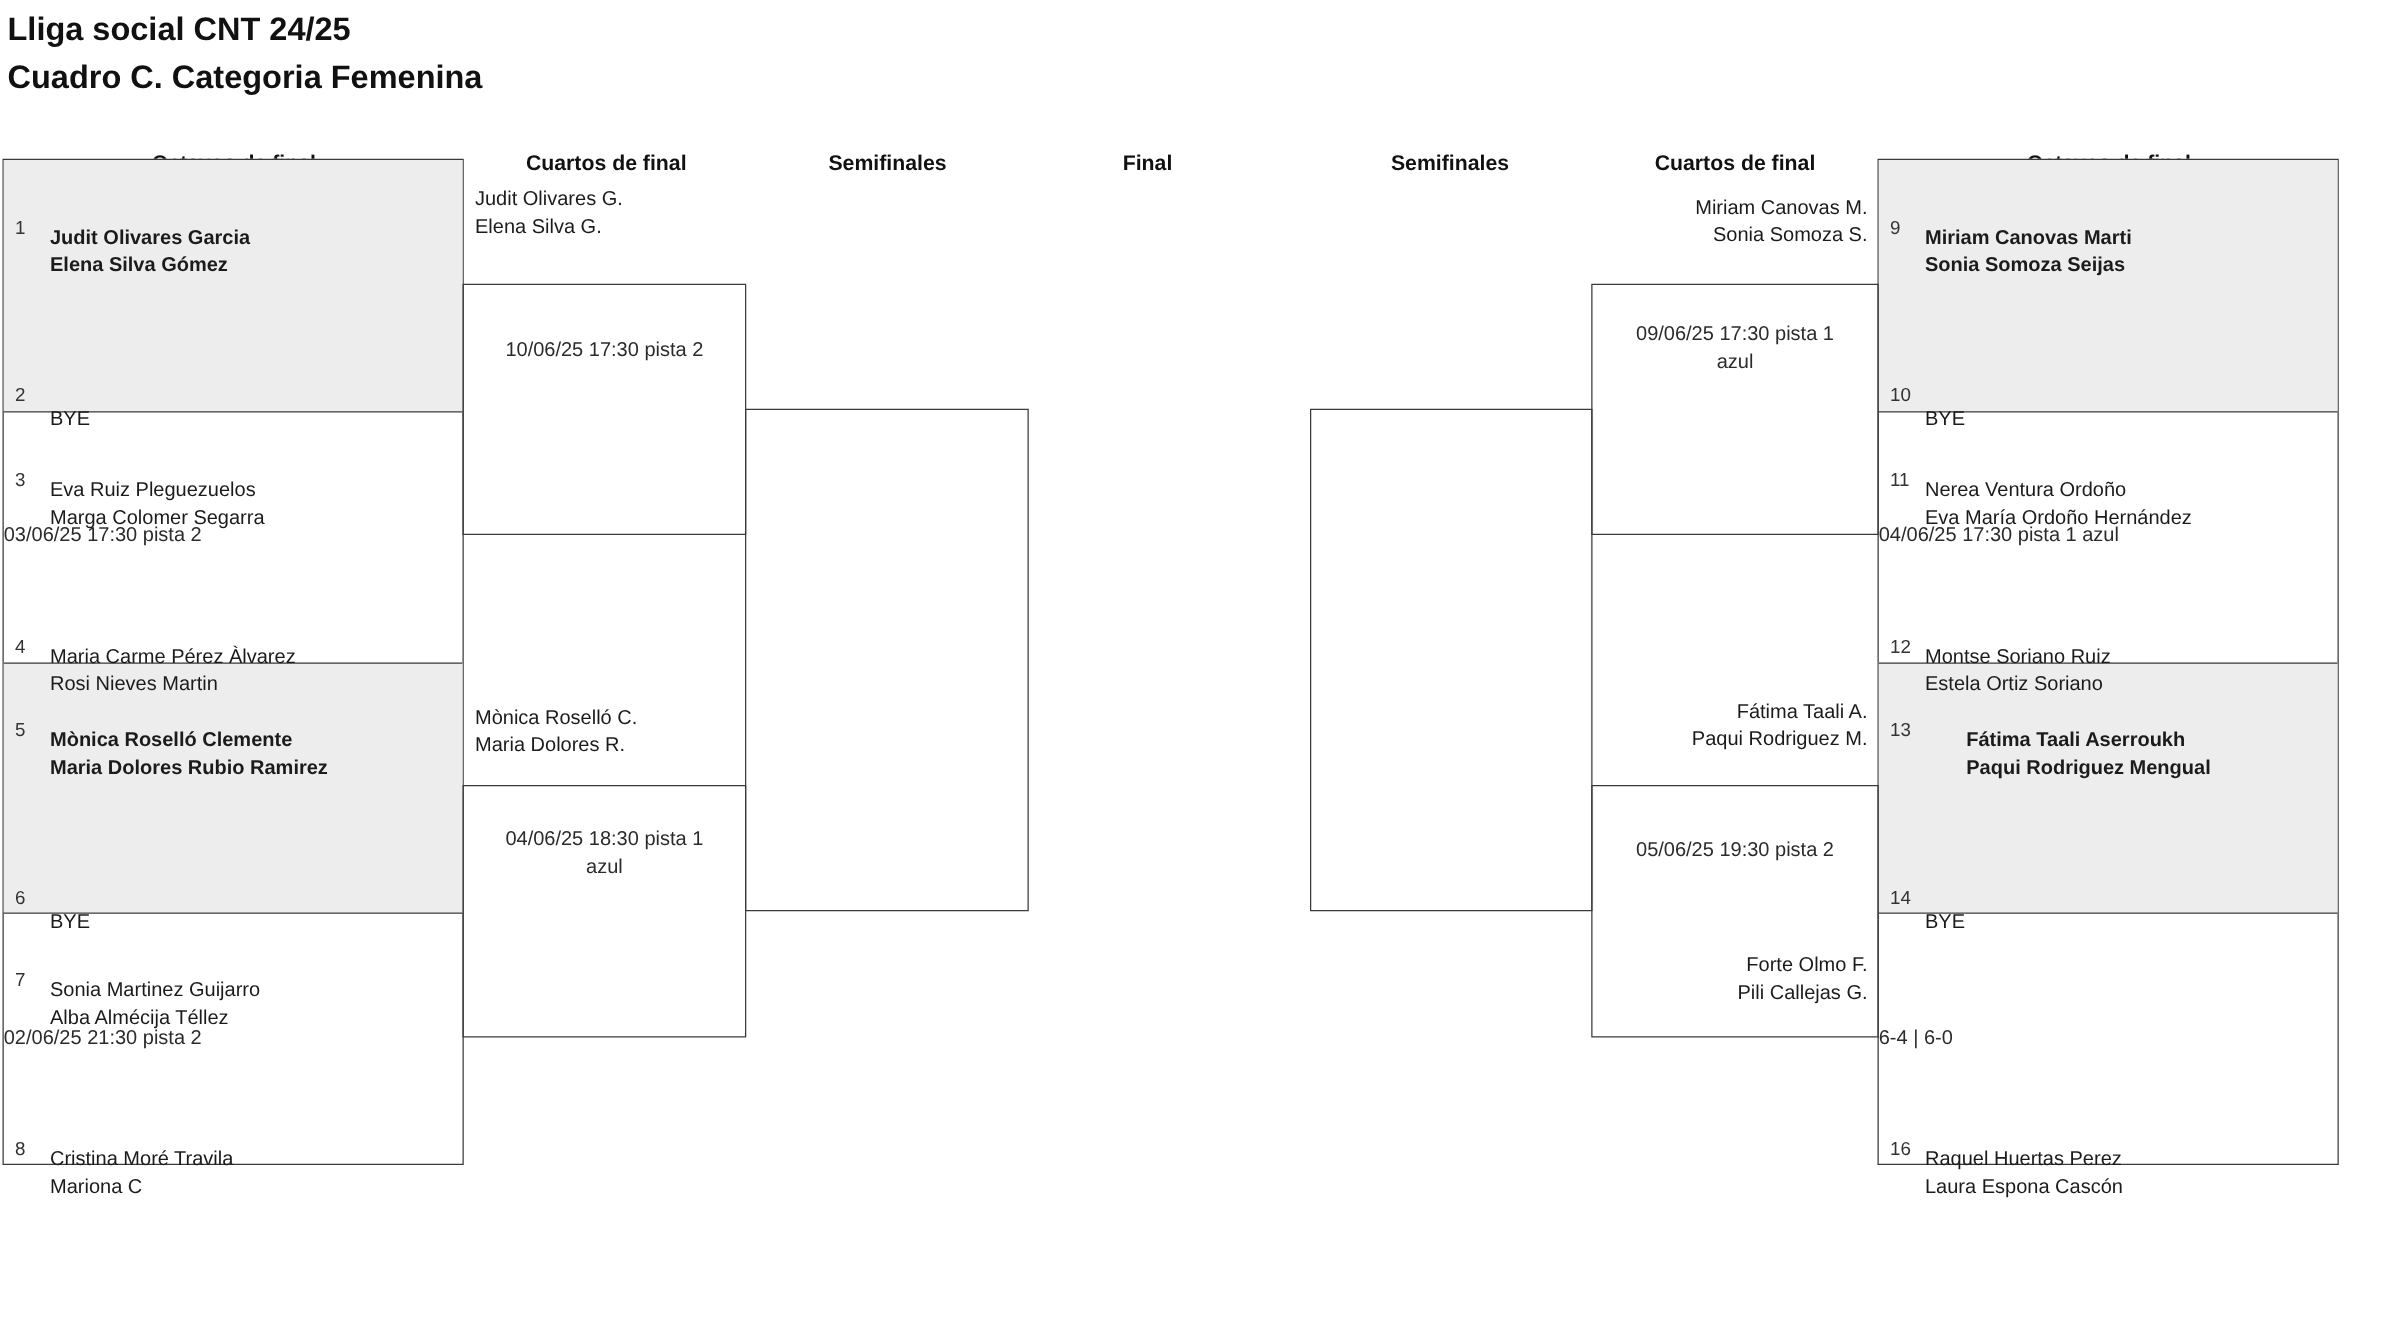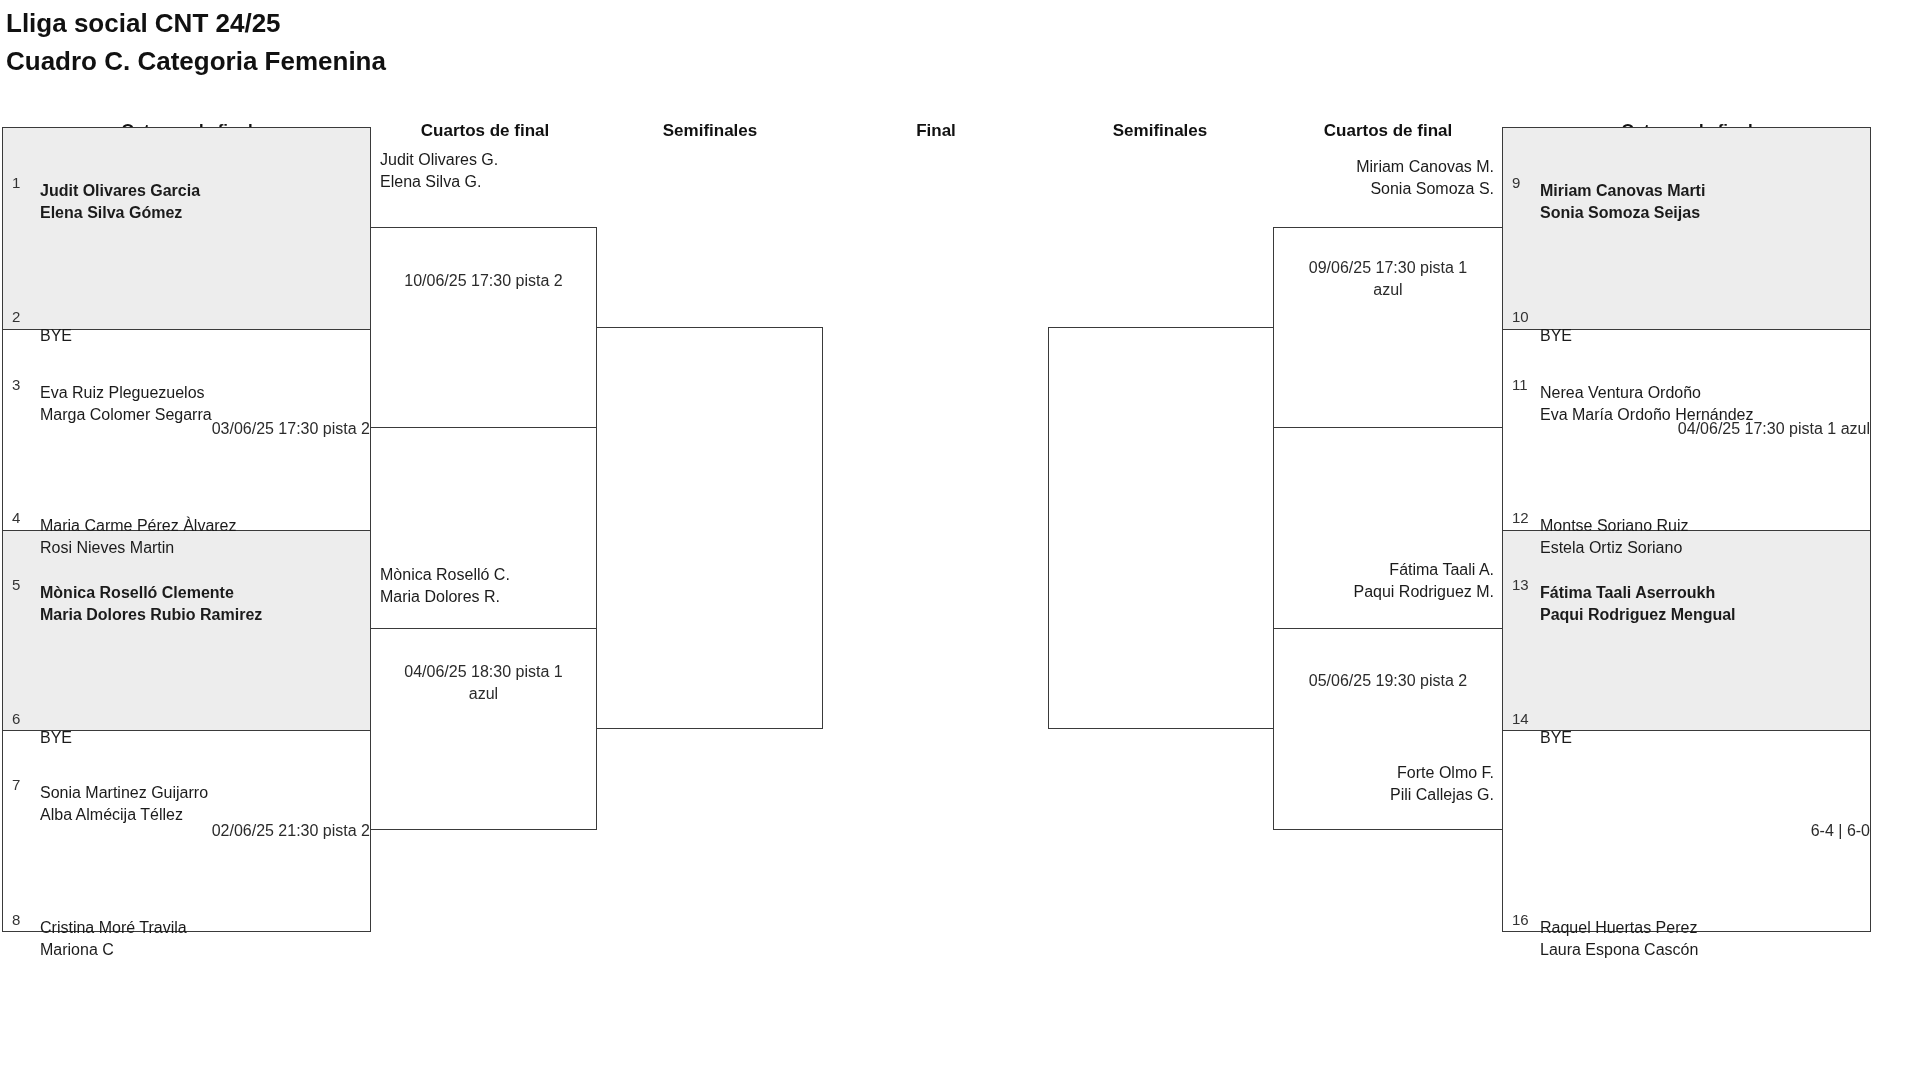--- a/index.html
+++ b/index.html
@@ -15,21 +15,21 @@
   
   .box{border:1px solid #3a3a3a;background:transparent;box-sizing:border-box;}
   .octcol{background:#ffffff;}
   .byefill{position:absolute;left:0;width:100%;background:#ededed;}
   .divline{position:absolute;left:0;width:100%;height:1px;background:#3a3a3a;}
   
   .team{position:absolute;left:0;display:flex;align-items:center;}
   .seed{width:24px;padding-left:9px;font-size:15px;color:#333;flex:none;}
   .names{margin-left:4px;font-size:16px;line-height:22px;color:#1b1b1b;margin-top:40px;}
   .names.bold{font-weight:bold;}
-  .minfo{position:absolute;left:0;width:100%;text-align:right;font-size:16px;line-height:22px;color:#2b2b2b;}
+  .minfo{position:absolute;left:0;width:100%;text-align:left;font-size:16px;line-height:22px;color:#2b2b2b;}
   
   .advname{font-size:16px;line-height:22px;color:#1b1b1b;}
   .advname.right{text-align:right;}
   .qfinfo{text-align:center;font-size:16px;line-height:22px;color:#2b2b2b;}
   
   .dot{position:absolute;border-radius:50%;}
   .wordmark{position:absolute;font-size:47px;font-weight:bold;letter-spacing:-1.5px;color:#79b72a;line-height:1;}
 </style>
 </head>
 <body>
@@ -38,21 +38,21 @@
 
   <div class="abs title">
     <div>Lliga social CNT 24/25</div>
     <div>Cuadro C. Categoria Femenina</div>
   </div>
 
 
   <div class="abs rhead" style="left:77px;">Octavos de final</div>
   <div class="abs rhead" style="left:375px;">Cuartos de final</div>
   <div class="abs rhead" style="left:600px;">Semifinales</div>
-  <div class="abs rhead" style="left:826px;">Final</div>
+  <div class="abs rhead" style="left:808px;">Final</div>
   <div class="abs rhead" style="left:1050px;">Semifinales</div>
   <div class="abs rhead" style="left:1278px;">Cuartos de final</div>
   <div class="abs rhead" style="left:1577px;">Octavos de final</div>
 
   <div class="abs box octcol" style="left:2px;top:127px;width:369px;height:805px;">
     <div class="byefill" style="top:0;height:201px;"></div>
     <div class="byefill" style="top:402px;height:200px;"></div>
     <div class="divline" style="top:201px;"></div>
     <div class="divline" style="top:402px;"></div>
     <div class="divline" style="top:602px;"></div>
@@ -148,21 +148,21 @@
     </div>
     <div class="minfo" style="top:290px;">04/06/25 17:30 pista 1 azul</div>
     <div class="team" style="top:347px;">
       <span class="seed">12</span>
       <div class="names">
         <div>Montse Soriano Ruiz</div>
         <div>Estela Ortiz Soriano</div>
       </div>
     </div>
 
-    <div class="team" style="top:414px;">
+    <div class="team" style="top:414px;gap:33px;">
       <span class="seed">13</span>
       <div class="names bold">
         <div>Fátima Taali Aserroukh</div>
         <div>Paqui Rodriguez Mengual</div>
       </div>
     </div>
     <div class="team" style="top:559px;">
       <span class="seed">14</span>
       <div class="names">
           <div>BYE</div>

